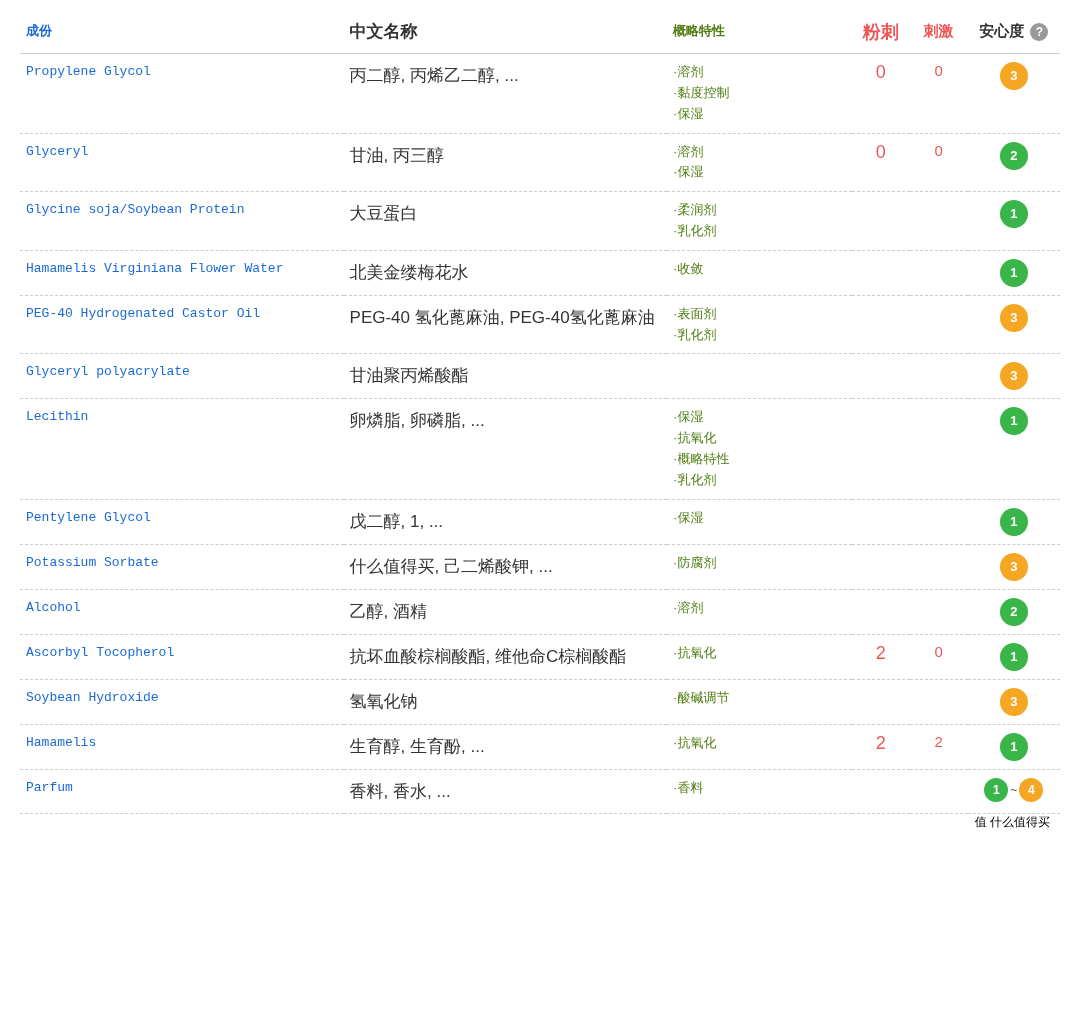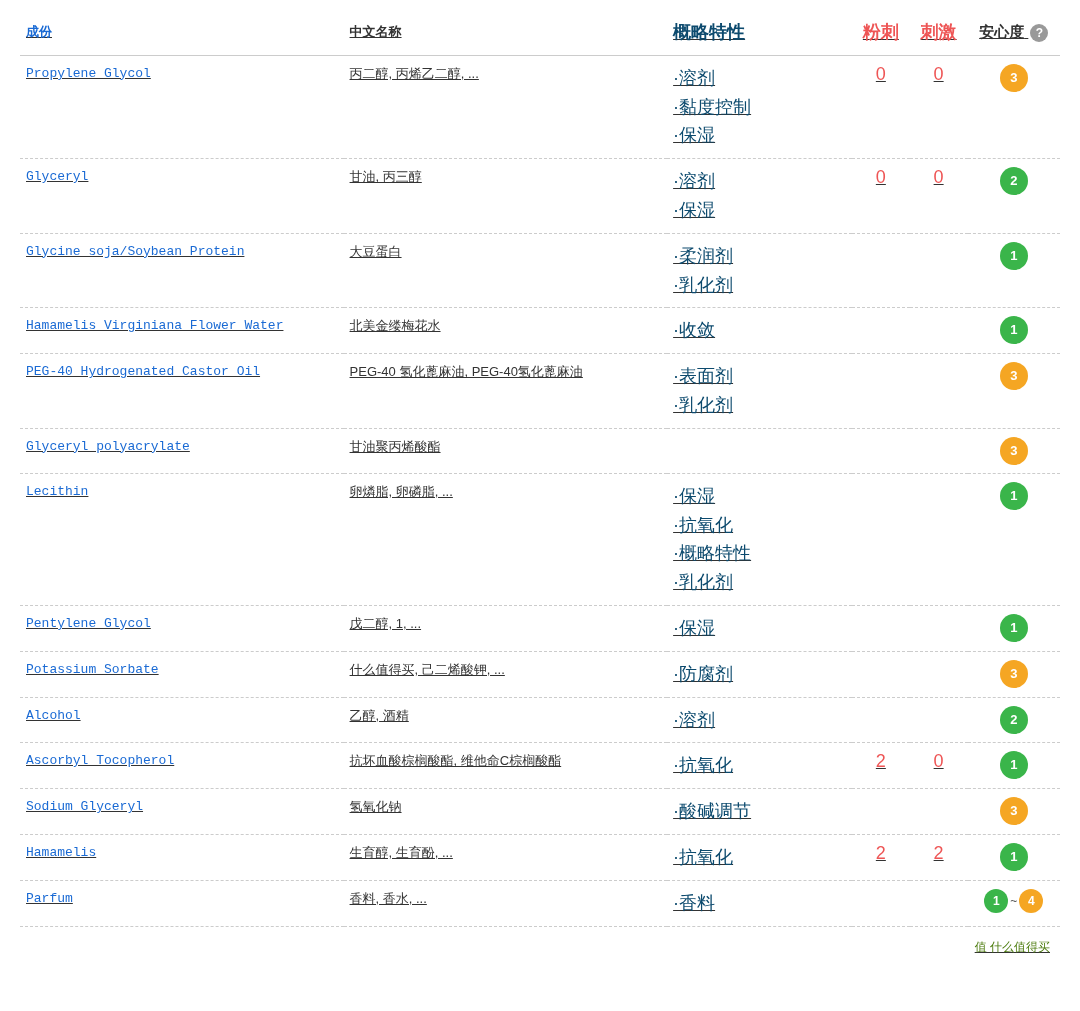--- a/index.html
+++ b/index.html
@@ -5,21 +5,20 @@
     * { box-sizing: border-box; margin: 0; padding: 0; }
     body {
       font-family: "Microsoft YaHei", "SimHei", Arial, sans-serif;
       font-size: 14px;
       background: #fff;
       color: #333;
     }
     .table-container {
       width: 1080px;
       padding: 10px 20px 30px 20px;
-      text-decoration: underline;
     }
     table {
       width: 100%;
       border-collapse: collapse;
     }
     thead tr th {
       padding: 8px 6px;
       text-align: left;
       font-weight: bold;
       font-size: 15px;
@@ -36,40 +35,40 @@
     .col-ingredient {
       width: 280px;
       color: #1a6ad4;
       font-family: "Courier New", monospace;
       font-size: 13px;
       line-height: 1.5;
     }
     .col-name {
       width: 280px;
       color: #333;
+      font-size: 17px;
+      line-height: 1.6;
+    }
+    .col-property {
+      width: 160px;
+      color: #4d7c0f;
       font-size: 13px;
       line-height: 1.6;
     }
-    .col-property {
-      width: 160px;
-      color: #0c4a6e;
-      font-size: 18px;
-      line-height: 1.6;
-    }
     .col-acne {
       width: 50px;
       text-align: center;
       color: #e55;
       font-size: 18px;
     }
     .col-irritant {
       width: 50px;
       text-align: center;
       color: #e55;
-      font-size: 18px;
+      font-size: 15px;
     }
     .col-safety {
       width: 80px;
       text-align: center;
     }
     .badge {
       display: inline-block;
       width: 28px;
       height: 28px;
       border-radius: 50%;
@@ -102,23 +101,23 @@
       background: #999;
       color: #fff;
       font-size: 12px;
       text-align: center;
       line-height: 18px;
       cursor: pointer;
       margin-left: 2px;
     }
     .watermark {
       text-align: right;
-      color: #4d7c0f;
-      font-size: 12px;
-      margin-top: 12px;
+      color: #000000;
+      font-size: 12px;
+      margin-top: 0;
       padding-right: 10px;
     }
   </style>
 </head>
 <body>
 
 <div class="table-container">
   <table>
     <thead>
       <tr>
@@ -244,21 +243,21 @@
           <td class="col-ingredient">Ascorbyl Tocopherol</td>
           <td class="col-name">抗坏血酸棕榈酸酯, 维他命C棕榈酸酯</td>
           <td class="col-property">
             <div>·抗氧化</div>
           </td>
           <td class="col-acne">2</td>
           <td class="col-irritant">0</td>
           <td class="col-safety"><span class="badge badge-green">1</span></td>
         </tr>
         <tr>
-          <td class="col-ingredient">Sodium Glyceryl</td>
+          <td class="col-ingredient">Soybean Hydroxide</td>
           <td class="col-name">氢氧化钠</td>
           <td class="col-property">
             <div>·酸碱调节</div>
           </td>
           <td class="col-acne"></td>
           <td class="col-irritant"></td>
           <td class="col-safety"><span class="badge badge-orange">3</span></td>
         </tr>
         <tr>
           <td class="col-ingredient">Hamamelis</td>

